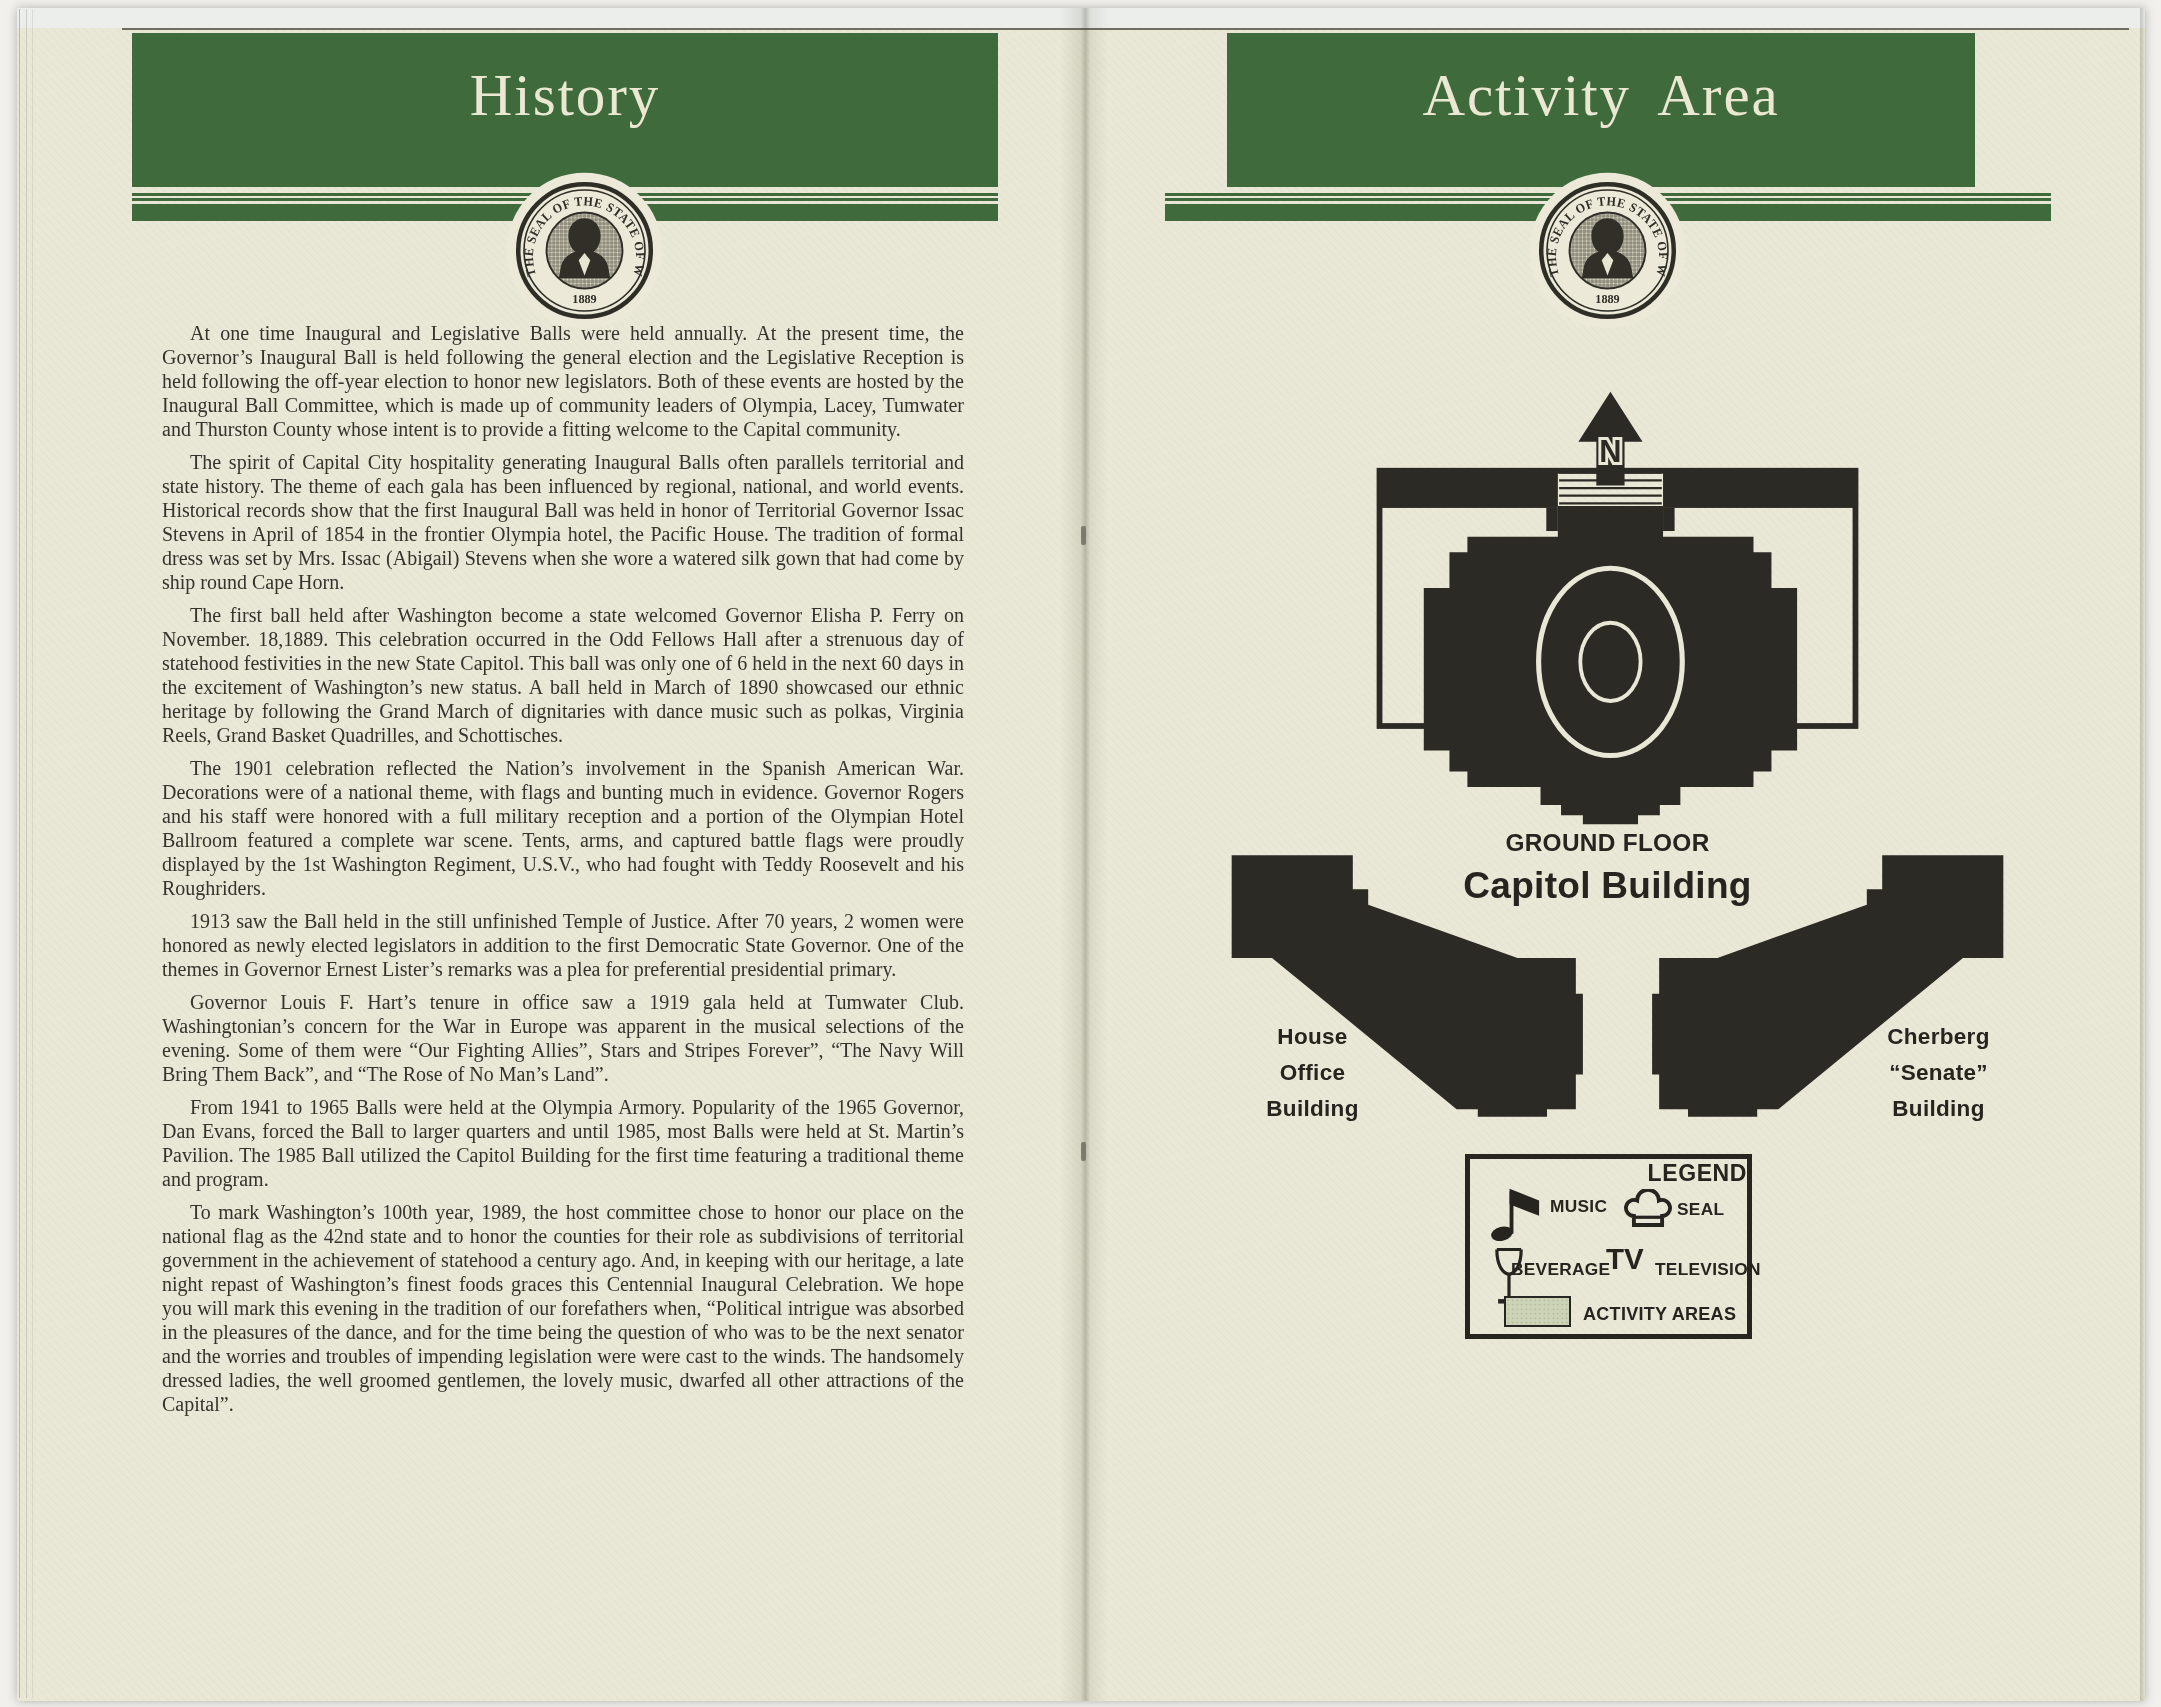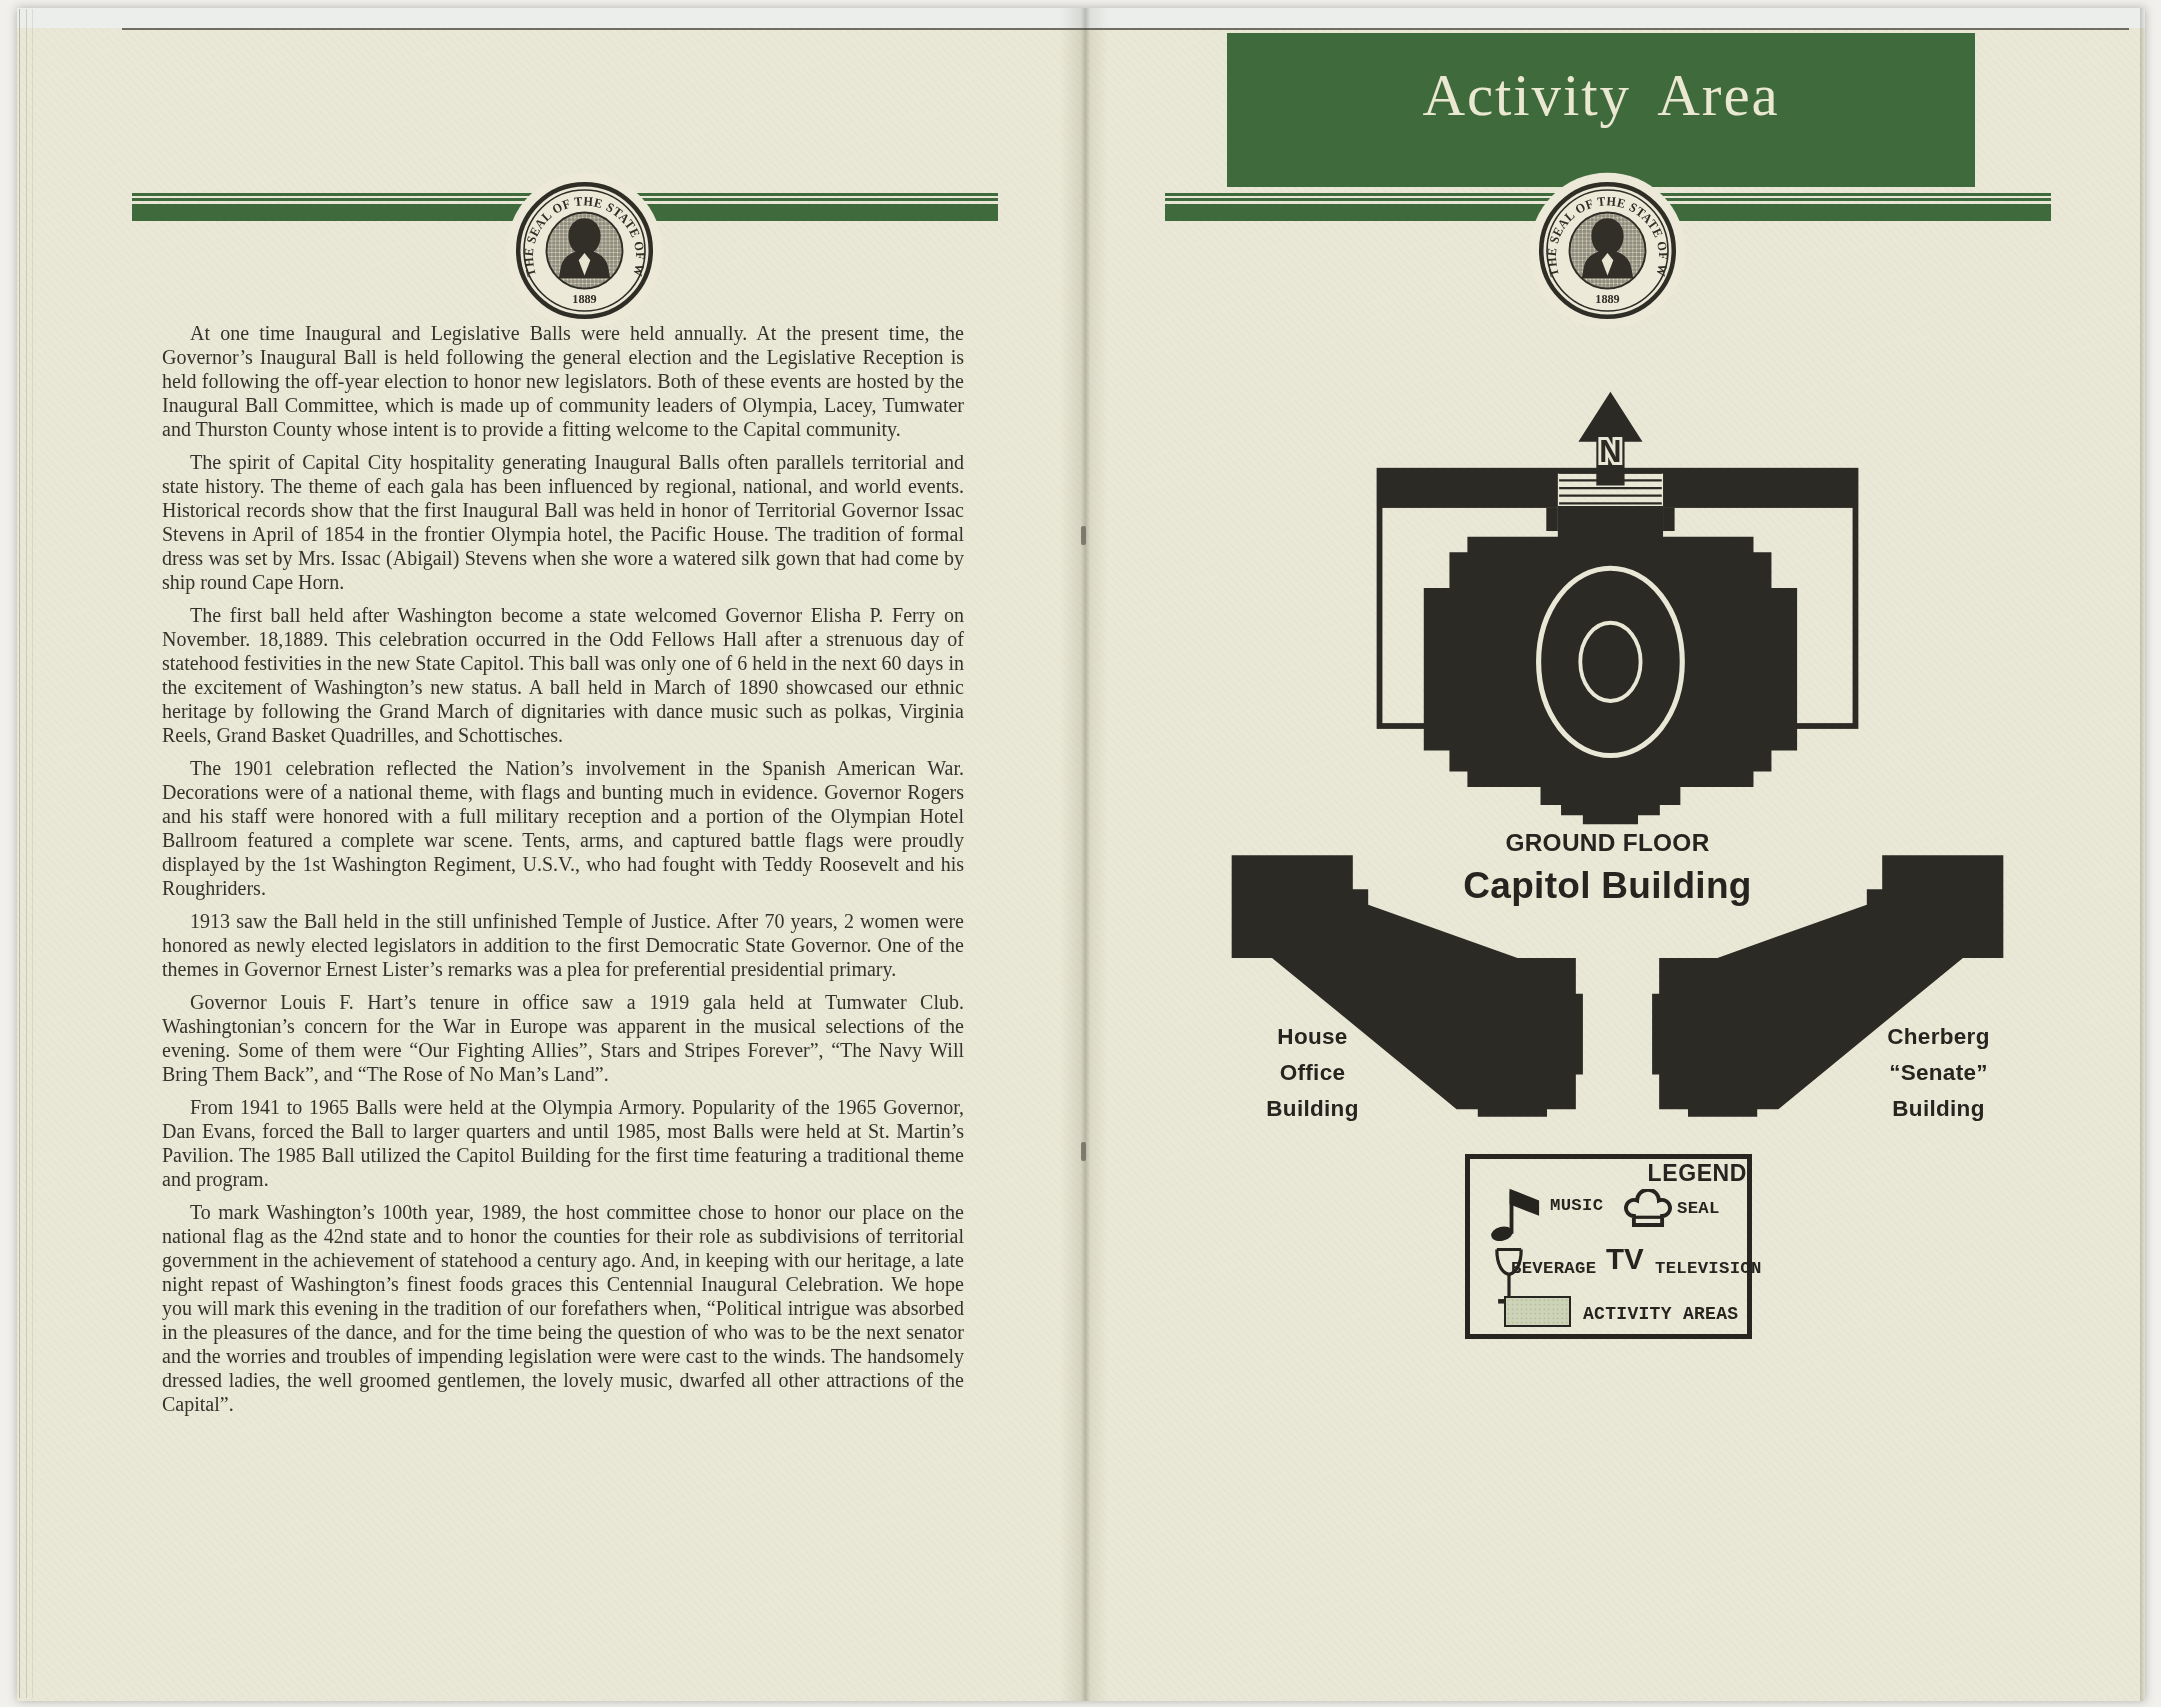--- a/index.html
+++ b/index.html
@@ -44,21 +44,21 @@
   .capitol-name{left:1415px;top:865px;width:385px;font-size:37px;}
   .bldg-svg{position:absolute;left:1219px;top:847px;}
   .bldg-label{position:absolute;width:193px;font-size:22.5px;line-height:36px;}
   .house-label{left:1216px;top:1019px;}
   .senate-label{left:1842px;top:1019px;}
 
   
   .legend{position:absolute;left:1465px;top:1154px;width:287px;height:185px;border:5.8px solid #26251f;box-sizing:border-box;}
   .legend .lg-title{position:absolute;left:0;right:0;top:1.3px;text-align:right;font-size:23px;font-weight:bold;
                     color:#25241f;letter-spacing:0.6px;}
-  .lg-item-label{position:absolute;font-size:17.3px;font-weight:bold;color:#25241f;letter-spacing:0.3px;font-family:Liberation Mono, monospace;}
+  .lg-item-label{position:absolute;font-size:17.3px;font-weight:bold;color:#25241f;letter-spacing:0.3px;}
   .lg-tv{position:absolute;left:136px;top:83px;font-size:29.5px;font-weight:bold;color:#25241f;}
   .lg-icon{position:absolute;}
   .swatch{position:absolute;left:34px;top:137px;width:63px;height:27px;background:#cdd3b7;border:2.6px solid #26251f;
           background-image:radial-gradient(rgba(70,80,50,.28) 0.6px, transparent 1px);background-size:4.5px 4.5px;}
 </style>
 </head>
 <body>
 
 <svg width="0" height="0" style="position:absolute">
   <defs>
@@ -85,20 +85,23 @@
 
 <div class="screen">
 
   <div class="paper"></div>
   <div class="scan-top-strip"></div>
   <div class="scan-top-line"></div>
   <div class="edge-line" style="left:19px"></div>
   <div class="edge-line" style="left:26px;opacity:.6"></div>
   <div class="edge-line" style="left:32px;opacity:.35"></div>
 
+  <div class="band" style="left:132px;width:866px">
+    <div class="title">History</div>
+  </div>
   <div class="hair" style="left:132px;top:193px;width:866px"></div>
   <div class="hair" style="left:132px;top:198px;width:866px"></div>
   <div class="stripe" style="left:132px;top:204px;width:866px"></div>
 
   <svg class="seal" style="left:506px;top:172px" viewBox="0 0 244 244">
     <use href="#wa-seal"></use>
   </svg>
 
   <div class="body-text">
     <p>At one time Inaugural and Legislative Balls were held annually. At the present time, the Governor’s Inaugural Ball is held following the general election and the Legislative Reception is held following the off-year election to honor new legislators. Both of these events are hosted by the Inaugural Ball Committee, which is made up of community leaders of Olympia, Lacey, Tumwater and Thurston County whose intent is to provide a fitting welcome to the Capital community.</p>

